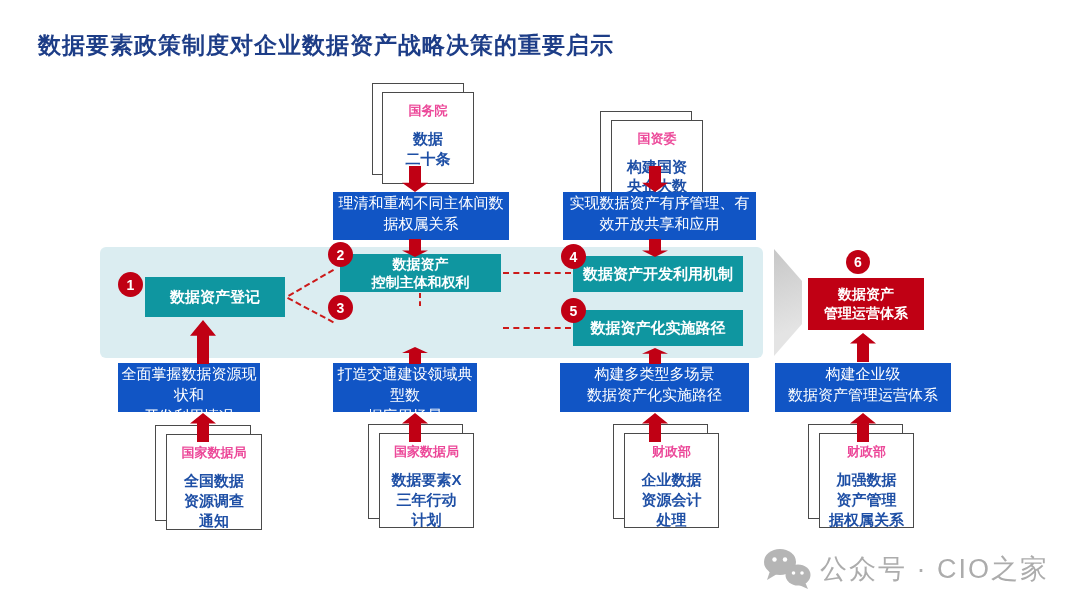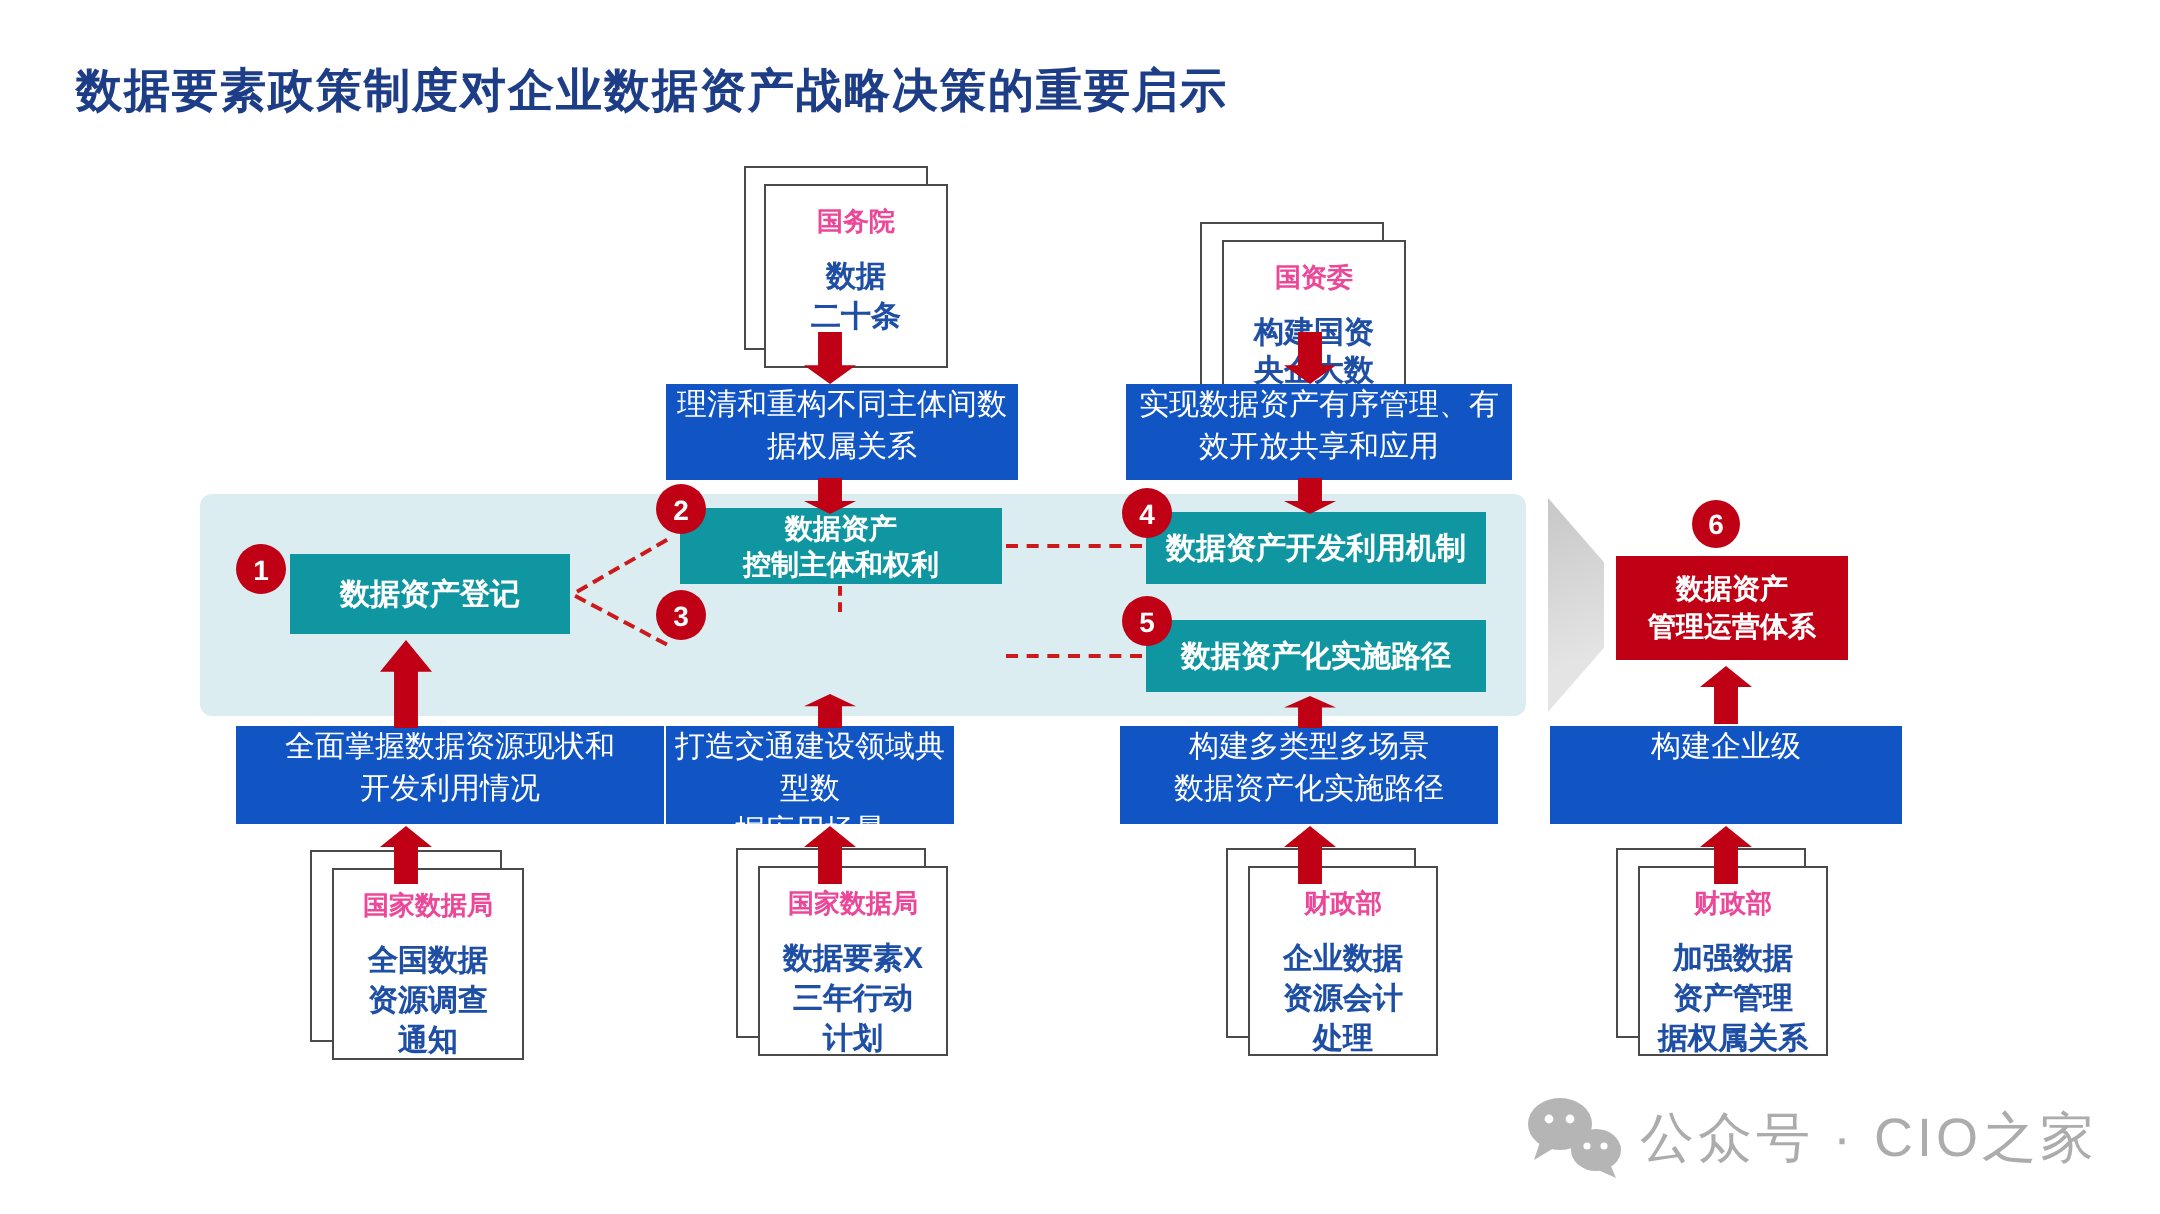--- a/index.html
+++ b/index.html
@@ -117,34 +117,35 @@
   <div class="redbox">
     <div>数据资产</div>
     <div>管理运营体系</div>
   </div>
 
   <div class="arr up" style="left:190px;top:320px;width:26px;height:44px;"></div>
   <div class="arr up" style="left:402px;top:347px;width:26px;height:17px;"></div>
   <div class="arr up" style="left:642px;top:348px;width:26px;height:16px;"></div>
   <div class="arr up" style="left:850px;top:333px;width:26px;height:29px;"></div>
 
-  <div class="bluebox" style="left:118px;top:363px;width:214px;height:49px;">
+  <div class="bluebox" style="left:118px;top:363px;width:142px;height:49px;">
     <div>全面掌握数据资源现状和</div>
     <div>开发利用情况</div>
   </div>
   <div class="bluebox" style="left:333px;top:363px;width:144px;height:49px;">
     <div>打造交通建设领域典型数</div>
     <div>据应用场景</div>
   </div>
   <div class="bluebox" style="left:560px;top:363px;width:189px;height:49px;">
     <div>构建多类型多场景</div>
     <div>数据资产化实施路径</div>
   </div>
   <div class="bluebox" style="left:775px;top:363px;width:176px;height:49px;">
     <div>构建企业级</div>
+    <div>数据资产管理运营体系</div>
   </div>
 
   <div class="arr up" style="left:190px;top:413px;width:26px;height:29px;"></div>
   <div class="arr up" style="left:402px;top:413px;width:26px;height:29px;"></div>
   <div class="arr up" style="left:642px;top:413px;width:26px;height:29px;"></div>
   <div class="arr up" style="left:850px;top:413px;width:26px;height:29px;"></div>
 
   <div class="doc" style="left:155px;top:425px;width:110px;height:110px;">
     <div class="back" style="left:0;top:0;width:96px;height:96px;"></div>
     <div class="front" style="left:11px;top:9px;width:96px;height:96px;">

